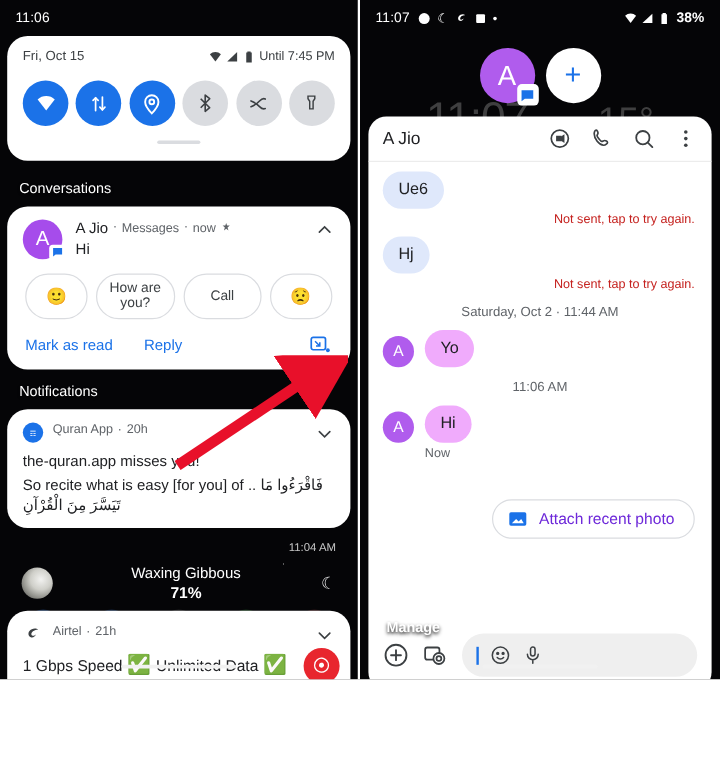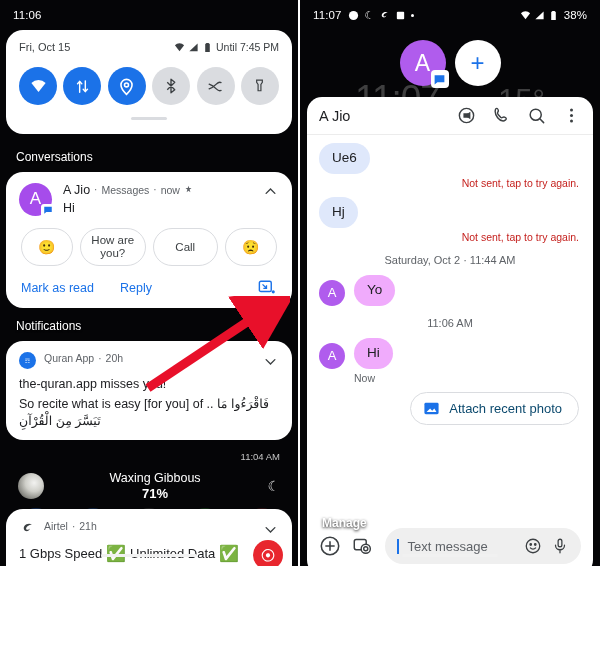--- a/index.html
+++ b/index.html
@@ -42,21 +42,21 @@
   
   .statusbar {
     position: relative; z-index: 6;
     height: 30px; display: flex; align-items: center;
     padding: 0 13px; color: #ffffff;
     font-size: 11.5px; letter-spacing: .1px;
   }
   .sb-time { font-weight: 500; }
   .sb-left-icons { display: flex; align-items: center; gap: 5px; margin-left: 7px; }
   .sb-right { margin-left: auto; display: flex; align-items: center; gap: 3px; }
-  .sb-batt-text { font-size: 11.5px; margin-left: 2px; }
+  .sb-batt-text { font-size: 11.5px; margin-left: 2px; font-weight: bold; }
   .mini-ic { width: 11px; height: 11px; display: inline-block; }
   .dot-ic { width: 3px; height: 3px; border-radius: 50%; background: #fff; }
 
   
   .shade { position: relative; z-index: 5; padding: 0 6px; }
 
   .qs-card {
     background: #ffffff; border-radius: 17px;
     padding: 11px 13px 14px 13px; margin-bottom: 14px;
   }
@@ -214,22 +214,23 @@
   }
   .bub.out { background: #dfe8fb; }
   .bub.in { background: #f0abfc; }
   .err { color: #c5221f; font-size: 10.5px; text-align: right; margin: 3px 2px 8px 0; }
   .sub { color: #5f6368; font-size: 10.5px; margin: 3px 0 0 35px; }
 
   .attach-row { display: flex; justify-content: flex-end; padding: 8px 2px 6px 2px; }
   .attach-chip {
     display: flex; align-items: center; gap: 9px;
     border: 1px solid #dadce0; border-radius: 19px;
-    padding: 7px 16px 7px 12px; font-size: 13px; color: #0c4a6e;
+    padding: 7px 16px 7px 12px; font-size: 13px; color: #6d28d9;
     background: #ffffff;
+    margin-top: 24px;
   }
   .attach-ic { width: 17px; height: 17px; flex: 0 0 17px; }
 
   .composer { display: flex; align-items: center; gap: 11px; padding: 9px 12px 11px 12px; flex: 0 0 auto; }
   .comp-ic { width: 22px; height: 22px; color: #3c4043; flex: 0 0 22px; }
   .input-pill {
     flex: 1; background: #efefef; border-radius: 19px; height: 36px;
     display: flex; align-items: center; padding: 0 12px; gap: 9px;
   }
   .caret { width: 1.5px; height: 15px; background: #1b72e8; }
@@ -616,21 +617,20 @@
             <circle cx="12" cy="12" r="9.5"></circle>
             <path d="M12 7.5v9M7.5 12h9" stroke-linecap="round"></path>
           </svg>
         <svg class="comp-ic" viewBox="0 0 24 24" fill="none" stroke="#3c4043" stroke-width="1.6">
             <rect x="2.5" y="5" width="13" height="11" rx="2"></rect>
             <circle cx="15" cy="15" r="5" fill="#ffffff"></circle>
             <circle cx="15" cy="15" r="2.2"></circle>
           </svg>
         <div class="input-pill">
           <span class="caret"></span>
-          <span class="ph">Text message</span>
           <svg class="pill-ic" viewBox="0 0 24 24" fill="none" stroke="#3c4043" stroke-width="1.7">
               <circle cx="12" cy="12" r="9"></circle>
               <circle cx="9" cy="10" r="1" fill="#3c4043"></circle>
               <circle cx="15" cy="10" r="1" fill="#3c4043"></circle>
               <path d="M8.5 14.5a4.5 4.5 0 0 0 7 0" stroke-linecap="round"></path>
             </svg>
           <svg class="pill-ic" viewBox="0 0 24 24" fill="none" stroke="#3c4043" stroke-width="1.7" stroke-linecap="round">
               <rect x="9.5" y="3" width="5" height="10" rx="2.5"></rect>
               <path d="M6 11a6 6 0 0 0 12 0M12 17v4"></path>
             </svg>

